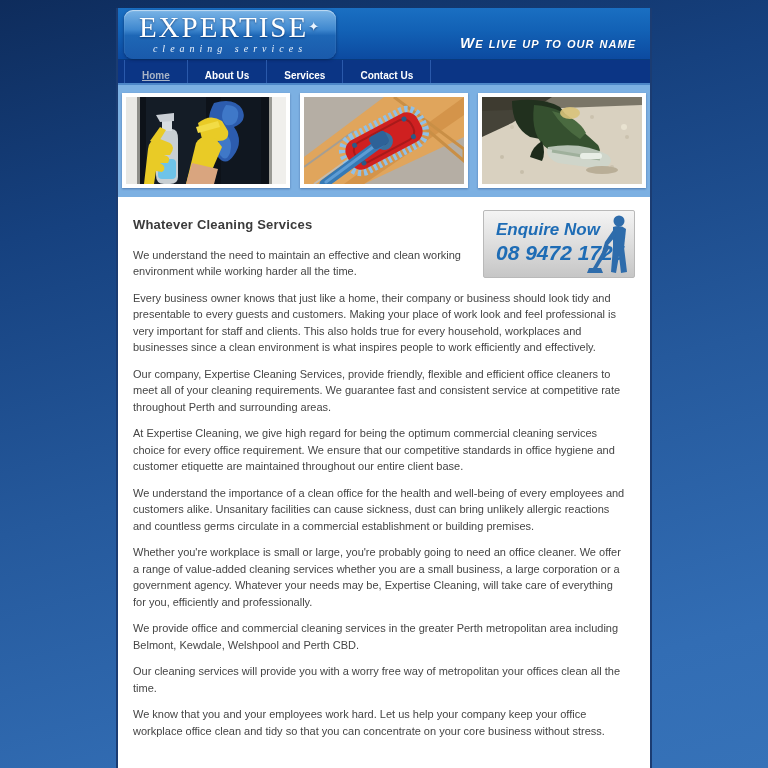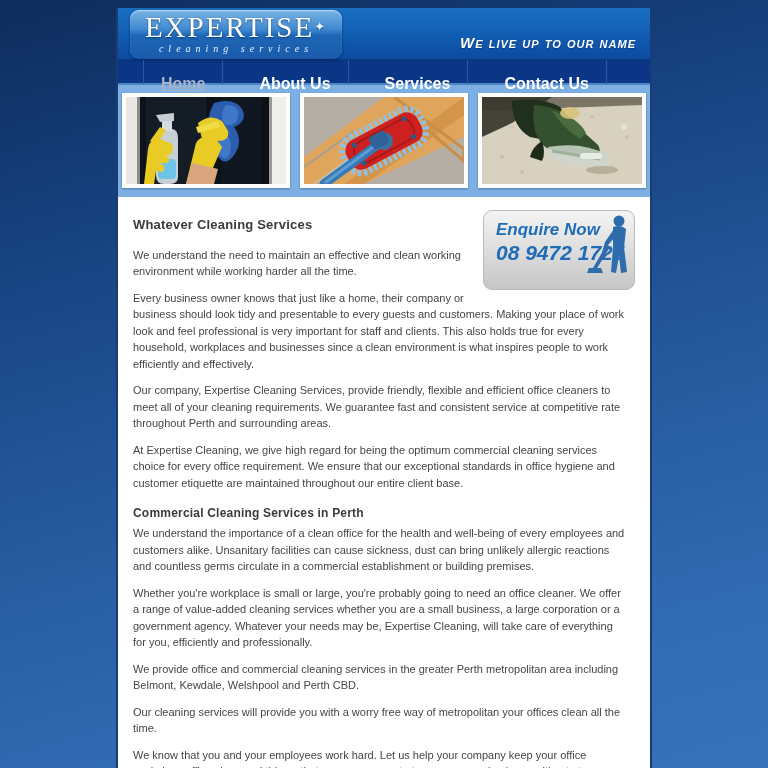--- a/index.html
+++ b/index.html
@@ -15,21 +15,21 @@
     border-left:2px solid #1b3c72; border-right:2px solid #1b3c72;
   }
 
   
   .header-band {
     height:52px; position:relative;
     background:linear-gradient(180deg,#1a6fc2 0%,#1261b5 45%,#0c4aa0 100%);
     border-bottom:1px solid #083a7e;
   }
   .logo-capsule {
-    position:absolute; left:12px; top:2px; width:212px; height:49px;
+    position:absolute; left:6px; top:2px; width:212px; height:49px;
     border-radius:9px; cursor:pointer;
     background:linear-gradient(180deg,#7ab4e6 0%,#3f88cf 40%,#1e67b6 52%,#1a5aab 100%);
     box-shadow:0 1px 3px rgba(0,20,60,.5), inset 0 1px 1px rgba(255,255,255,.55);
     text-align:center; padding-top:2px;
   }
   .logo-title {
     font-family:"Liberation Serif", serif; color:#fff; font-size:29px;
     letter-spacing:2px; line-height:30px; text-shadow:0 1px 2px rgba(0,30,80,.6);
   }
   .logo-sparkle { font-size:13px; color:#eaf4ff; vertical-align:top; }
@@ -43,44 +43,44 @@
     font-variant:small-caps; letter-spacing:1px;
     text-shadow:0 1px 1px rgba(0,30,80,.5);
   }
 
   
   .nav-bar {
     height:25px; background:#0b3585; display:flex; align-items:stretch;
     padding-left:6px; border-bottom:2px solid #4d87c8;
   }
   .nav-item {
-    color:#fff; font-size:16px; font-weight:bold; line-height:23px;
-    padding:12px 17px; cursor:pointer;
-    border-right:1px solid #2a59ab; position:relative;margin-left:19px;
+    color:#fff; font-size:10px; font-weight:bold; line-height:23px;
+    padding:4px 17px; cursor:pointer;
+    border-right:1px solid #2a59ab; position:relative;
   }
   .nav-item:first-child { border-left:1px solid #2a59ab; }
   .nav-item.active { color:#a9b4c6; text-decoration:underline; }
 
   
   .photo-band {
     height:112px; background:#7cb0e2; display:flex;
     justify-content:space-between; padding:8px 4px 0 4px;
   }
   .photo { width:168px; height:95px; border:4px solid #ffffff; background:#222;
            box-shadow:0 1px 2px rgba(0,30,80,.35); }
   .photo svg { display:block; width:160px; height:87px; }
 
   
   .content-area {
     background:#ffffff; min-height:560px; padding:13px 15px 20px 15px;
     color:#454545; font-size:11px; line-height:1.5;
   }
   .enquire-box {
-    float:right; width:152px; height:80px; margin:0 0 6px 16px;
-    border-radius:9px; border:1px solid #b9b9b9; cursor:pointer;
+    float:right; width:152px; height:68px; margin:0 0 6px 16px;
+    border-radius:2px; border:1px solid #b9b9b9; cursor:pointer;
     background:linear-gradient(180deg,#f4f4f4 0%,#e2e2e2 40%,#c6c6c6 100%);
     position:relative; padding:9px 0 0 12px;
     color:#1e6cb5; font-style:italic; font-weight:bold;
   }
   .enquire-line1 { font-size:17px; line-height:20px; }
   .enquire-phone { font-size:21px; line-height:26px; }
   .enquire-person { position:absolute; right:1px; top:3px; }
 
   h1.page-title { font-size:13px; color:#3b3b3b; margin:5px 0 12px 0; letter-spacing:.2px; }
   h2.section-heading { font-size:12px; color:#3b3b3b; margin:13px 0 3px 0; letter-spacing:.2px; }
@@ -210,23 +210,22 @@
             </g>
           </svg>
         </span>
       </div>
 
       <h1 class="page-title">Whatever Cleaning Services</h1>
 
       <p class="body-par">We understand the need to maintain an effective and clean working environment while working harder all the time.</p>
       <p class="body-par">Every business owner knows that just like a home, their company or business should look tidy and presentable to every guests and customers. Making your place of work look and feel professional is very important for staff and clients. This also holds true for every household, workplaces and businesses since a clean environment is what inspires people to work efficiently and effectively.</p>
       <p class="body-par">Our company, Expertise Cleaning Services, provide friendly, flexible and efficient office cleaners to meet all of your cleaning requirements. We guarantee fast and consistent service at competitive rate throughout Perth and surrounding areas.</p>
-      <p class="body-par">At Expertise Cleaning, we give high regard for being the optimum commercial cleaning services choice for every office requirement. We ensure that our exceptional standards in office hygiene and customer etiquette are maintained throughout our entire client base.</p>
-
-      <h2 class="section-heading">Commercial Cleaning Services in Perth</h2>
+      <p class="body-par">At Expertise Cleaning, we give high regard for being the optimum commercial cleaning services choice for every office requirement. We ensure that our competitive standards in office hygiene and customer etiquette are maintained throughout our entire client base.</p>
+
       <p class="body-par">We understand the importance of a clean office for the health and well-being of every employees and customers alike. Unsanitary facilities can cause sickness, dust can bring unlikely allergic reactions and countless germs circulate in a commercial establishment or building premises.</p>
       <p class="body-par">Whether you're workplace is small or large, you're probably going to need an office cleaner. We offer a range of value-added cleaning services whether you are a small business, a large corporation or a government agency. Whatever your needs may be, Expertise Cleaning, will take care of everything for you, efficiently and professionally.</p>
       <p class="body-par">We provide office and commercial cleaning services in the greater Perth metropolitan area including Belmont, Kewdale, Welshpool and Perth CBD.</p>
       <p class="body-par">Our cleaning services will provide you with a worry free way of metropolitan your offices clean all the time.</p>
       <p class="body-par">We know that you and your employees work hard. Let us help your company keep your office workplace office clean and tidy so that you can concentrate on your core business without stress.</p>
 
     </div>
   </div>
 </div>
 

